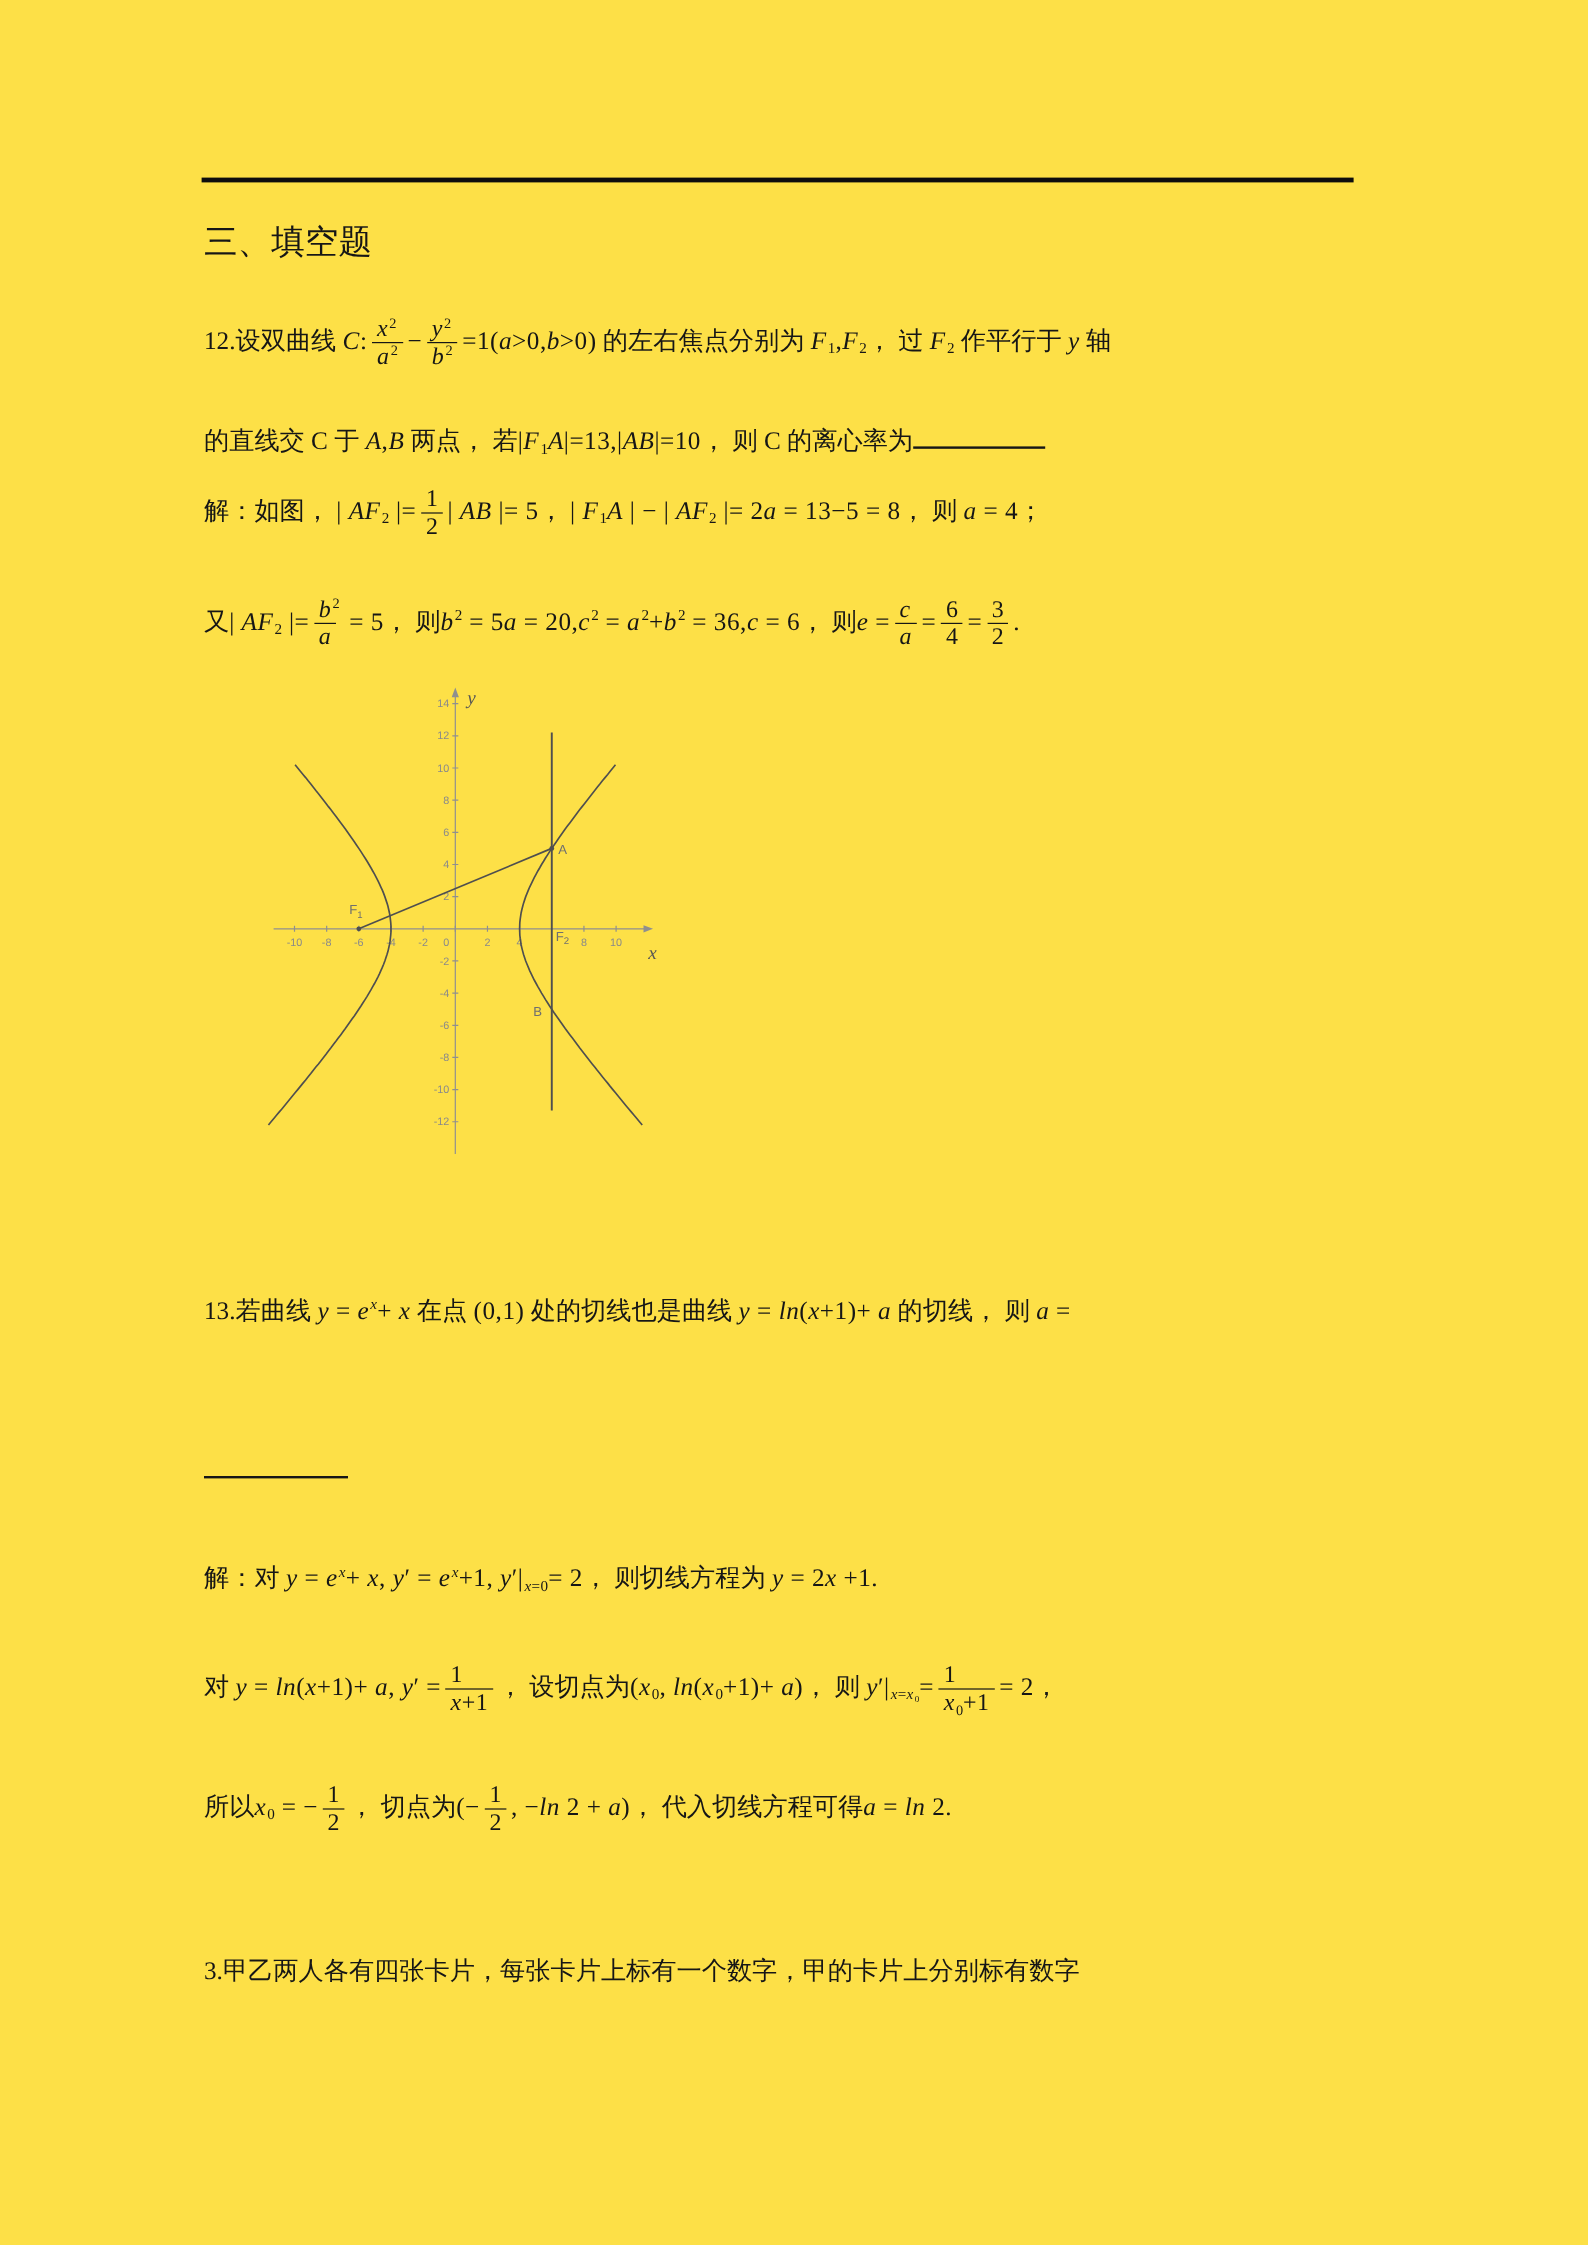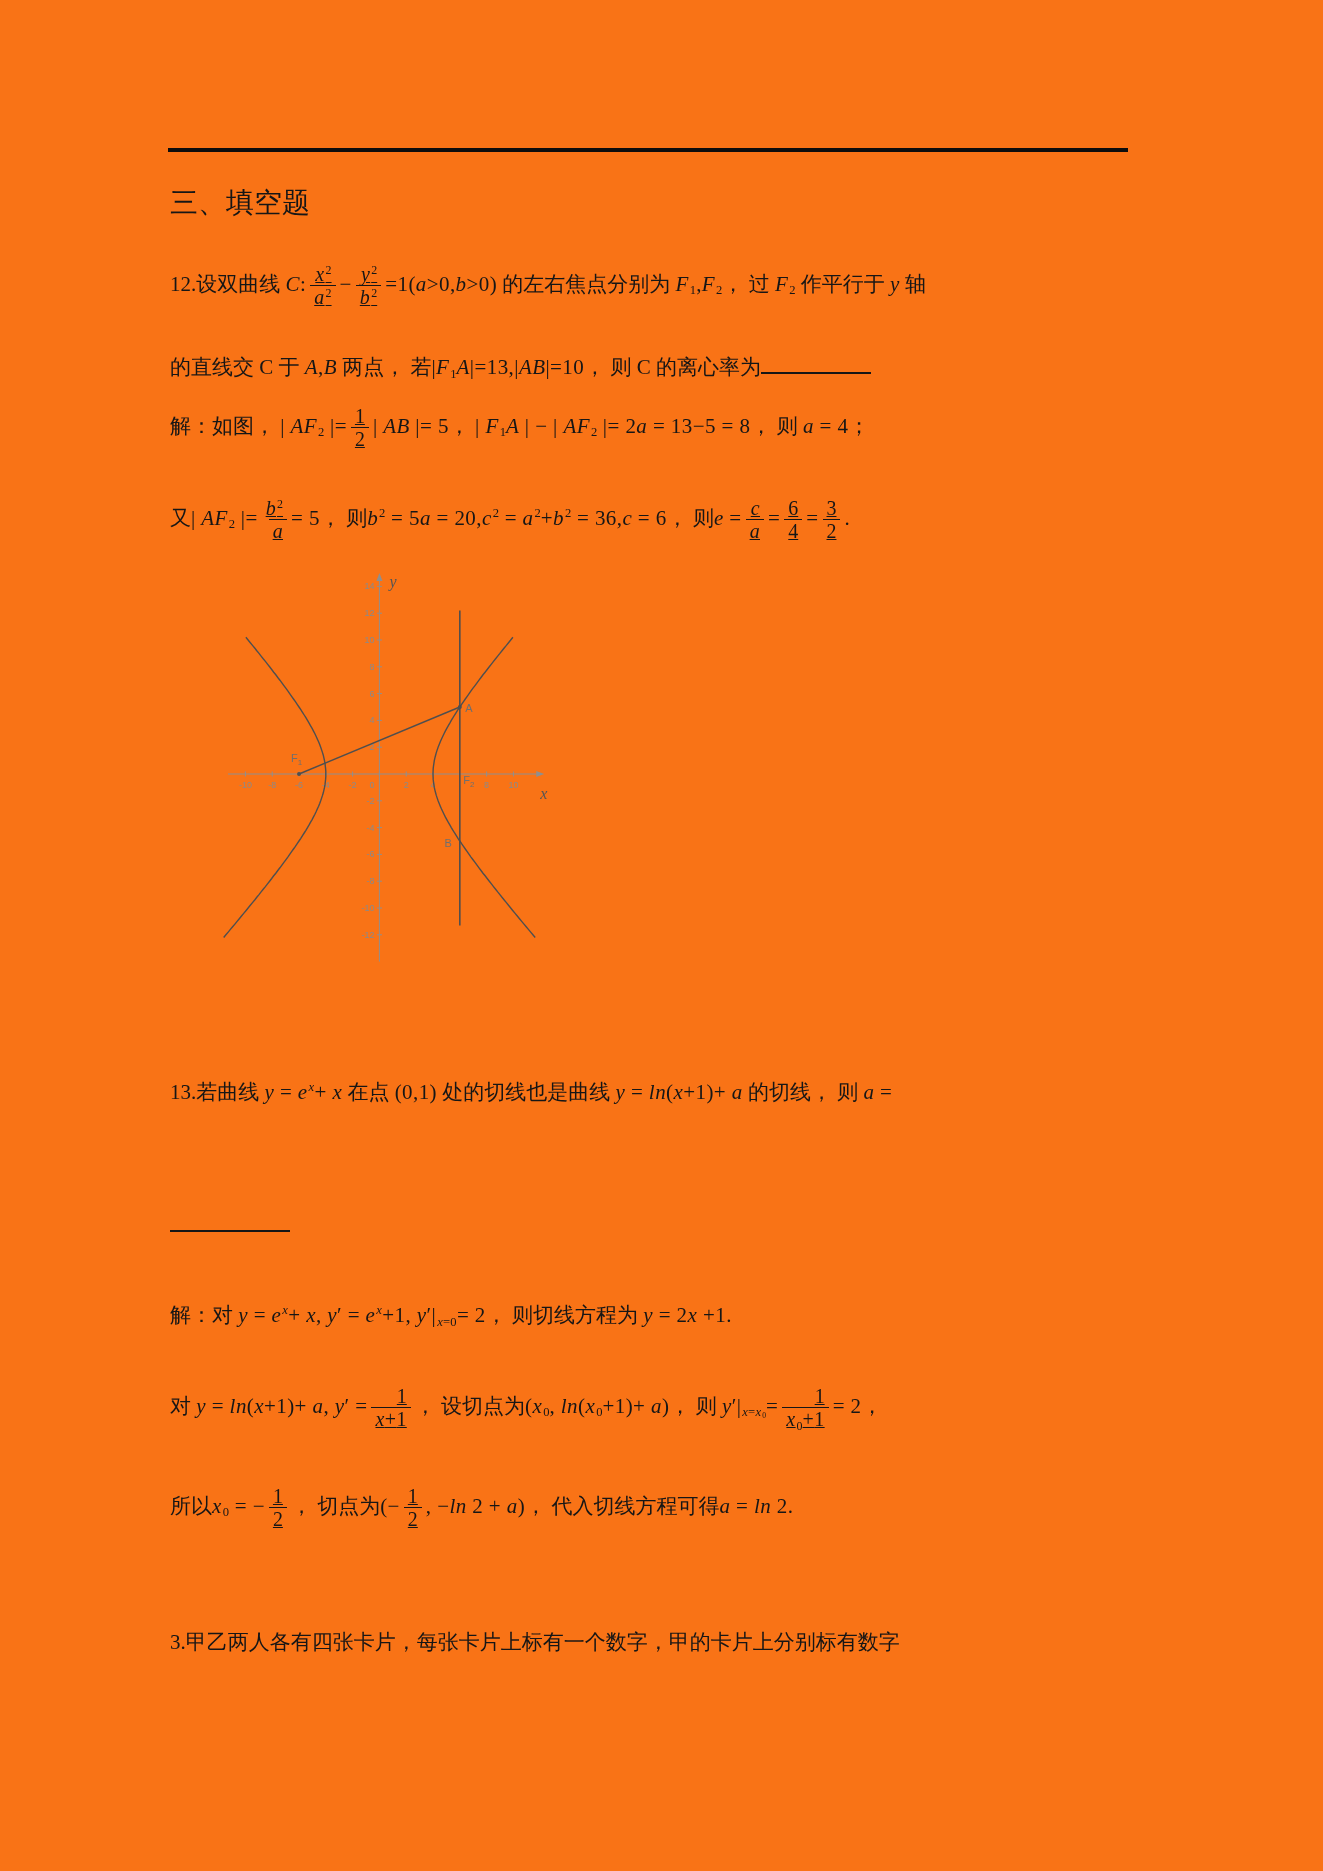--- a/index.html
+++ b/index.html
@@ -1,17 +1,17 @@
 <!DOCTYPE html>
 <html><head>
 <meta charset="utf-8">
 <style>
   html,body{margin:0;padding:0;background:#ffffff;}
   .page{
-    position:relative;width:1323px;height:1871px;margin:0 auto;background:#f97316;
+    position:relative;width:1323px;height:1871px;margin:0 auto;background:#fde047;
     font-family:"Liberation Serif","DejaVu Serif",serif;color:#161616;overflow:hidden;
   }
   .rule{position:absolute;left:168px;top:148px;width:960px;height:4px;background:#0d0d0d;}
   .title{position:absolute;left:170px;top:186px;font-size:28px;line-height:34px;}
   .line{position:absolute;left:170px;font-size:21px;line-height:40px;white-space:nowrap;}
   .t-q12l1{top:263px;}
   .t-q12l2{top:332px;margin-top:15px;}
   .t-s12l1{top:405px;}
   .t-s12l2{top:497px;}
   .t-q13{top:1072px;}
@@ -21,22 +21,22 @@
   .t-s13l3{top:1485px;}
   .t-q14l1{top:1622px;}
   .t-q14l2{top:1692px;}
   .t-q14l3{top:1762px;}
   .figure{position:absolute;left:218px;top:563px;}
   
   .mi{font-style:italic;}
   .mrun{letter-spacing:0.02em;}
   .msup{font-size:60%;position:relative;top:-0.6em;margin-left:1px;}
   .msub{font-size:60%;position:relative;top:0.28em;margin-left:1px;}
-  .mfrac{display:inline-flex;flex-direction:column;align-items:flex-end;vertical-align:middle;
-         margin:0 4px;line-height:1.12;font-size:0.95em;text-decoration:underline;}
+  .mfrac{display:inline-flex;flex-direction:column;align-items:flex-start;vertical-align:middle;
+         margin:0 4px;line-height:1.12;font-size:0.95em;}
   .mfrac .fn{display:block;padding:0 4px;}
   .mfrac .fd{display:block;padding:0 4px;border-top:1.6px solid #161616;}
   .mblank{display:inline-block;border-bottom:2px solid #161616;height:1.02em;vertical-align:baseline;}
 </style>
 </head>
 <body>
 
 <div class="page">
   <div class="rule"></div>
 

